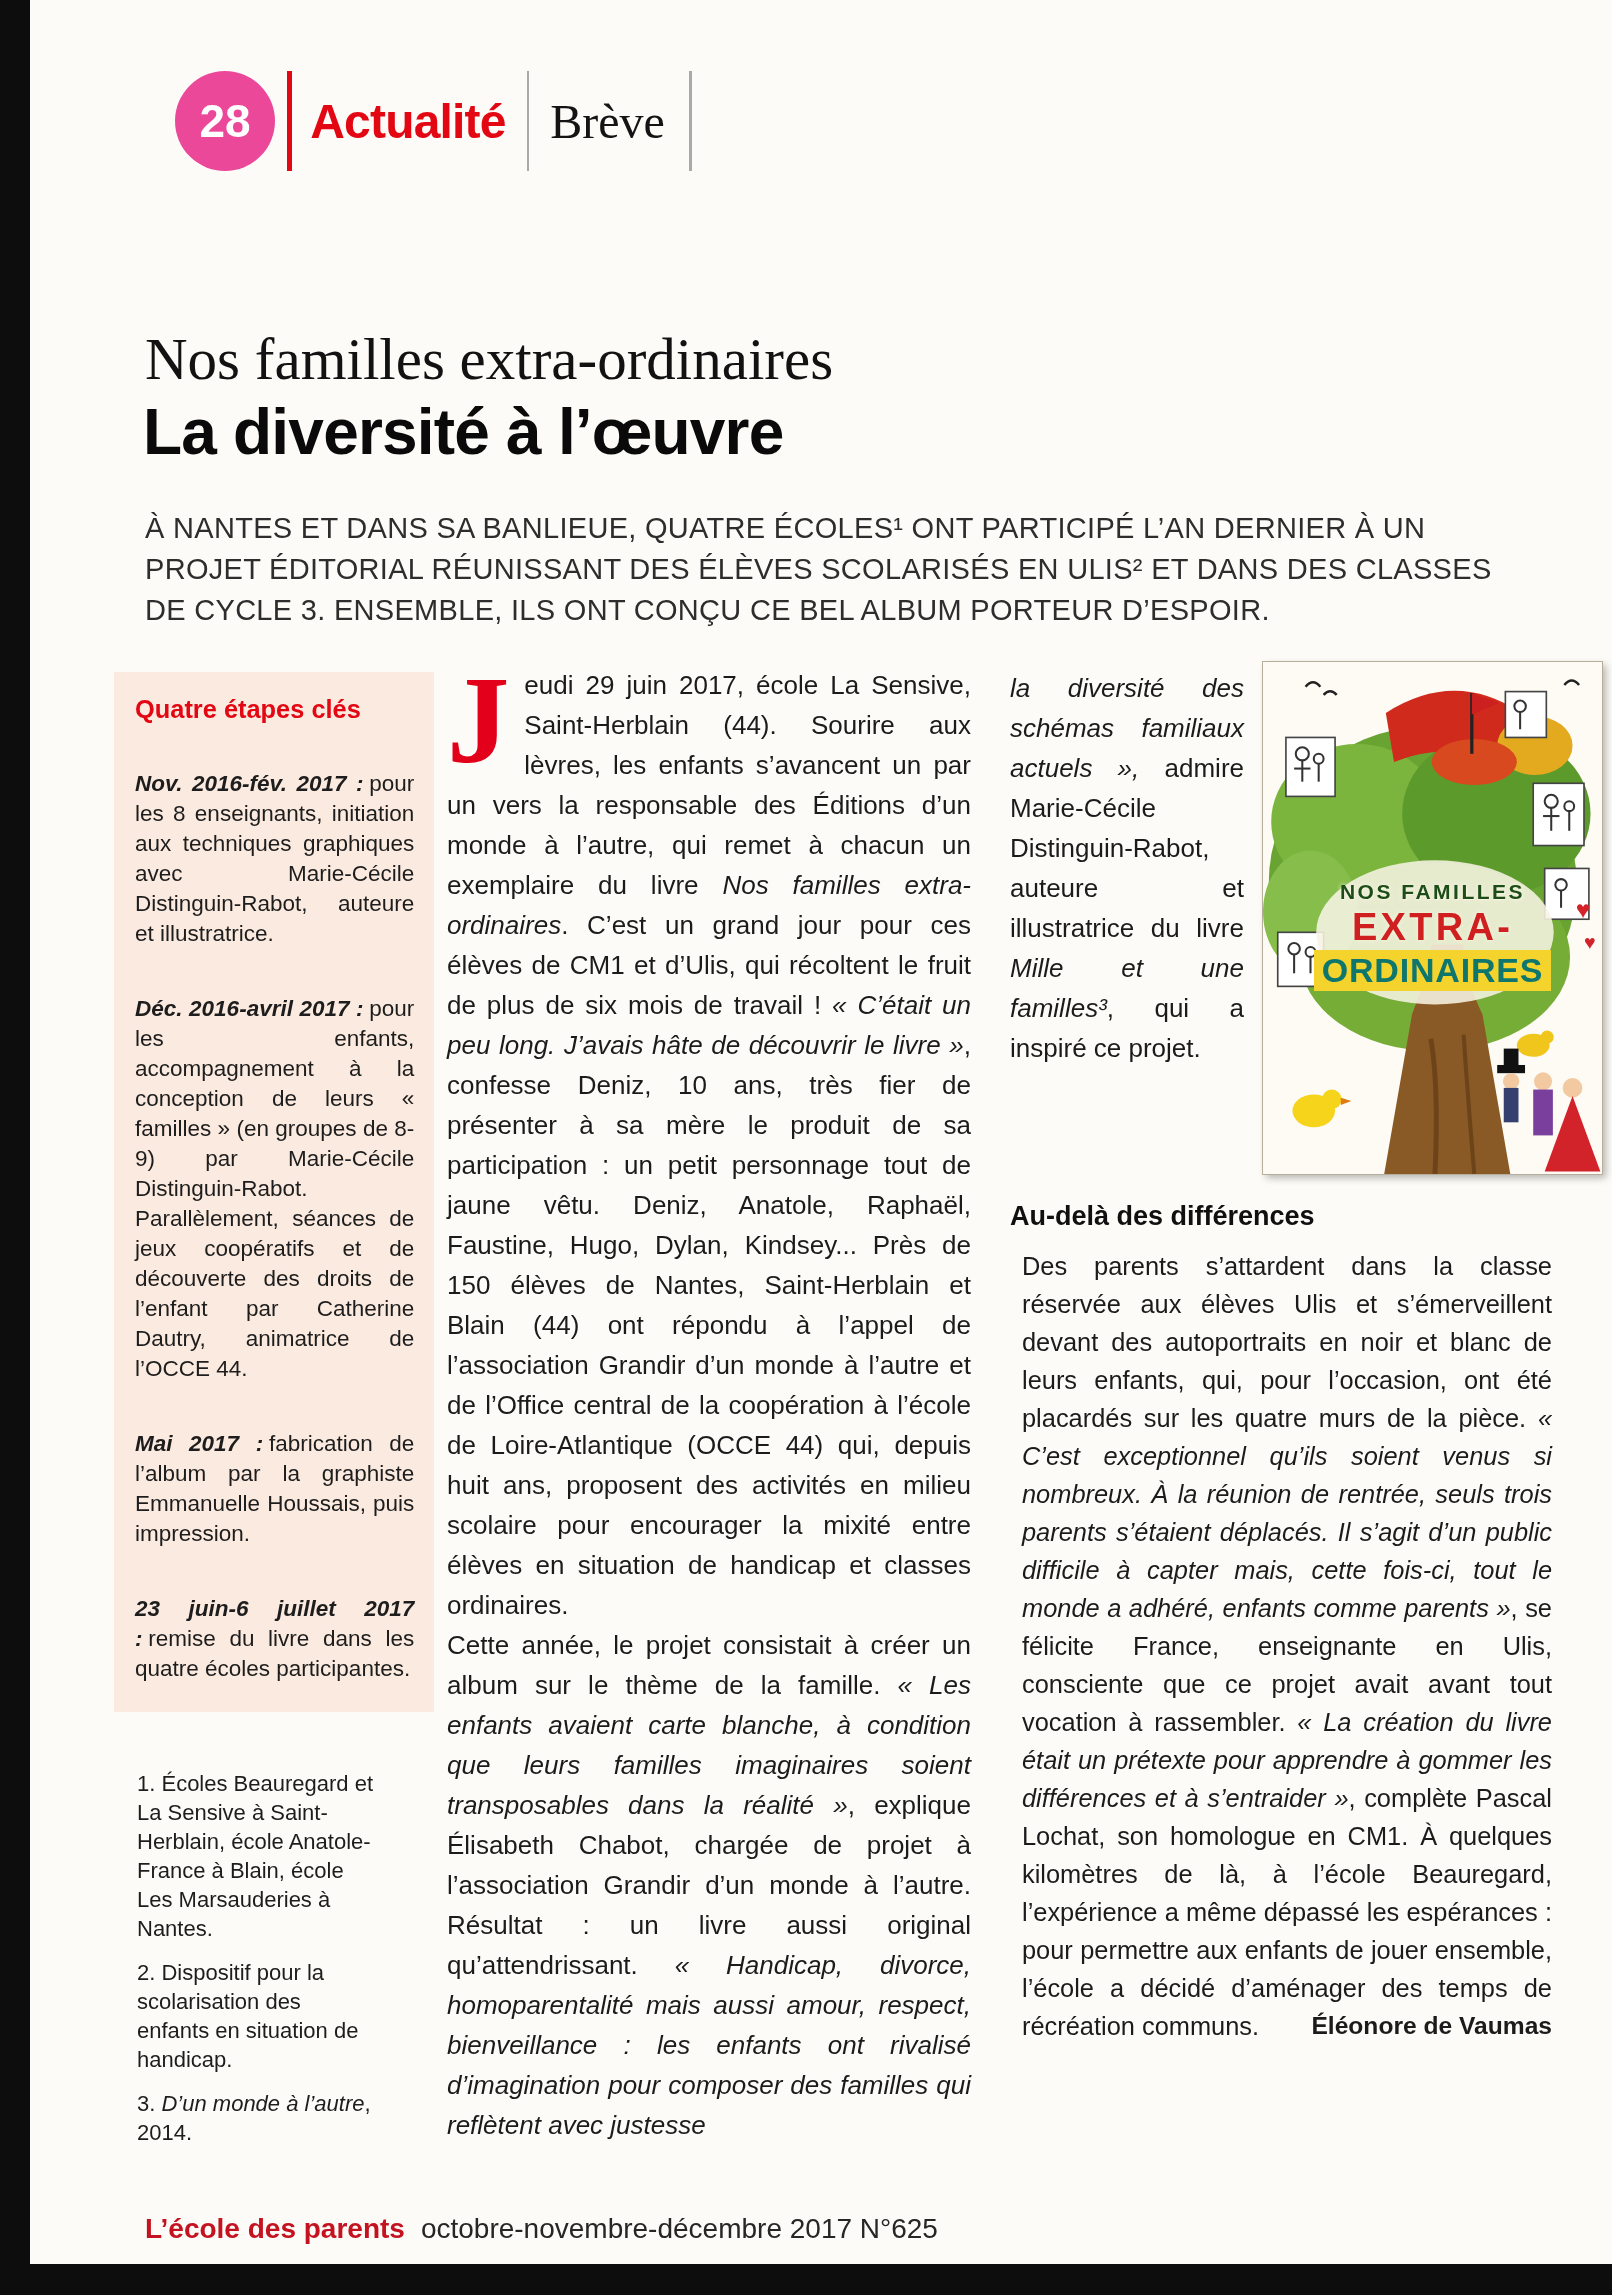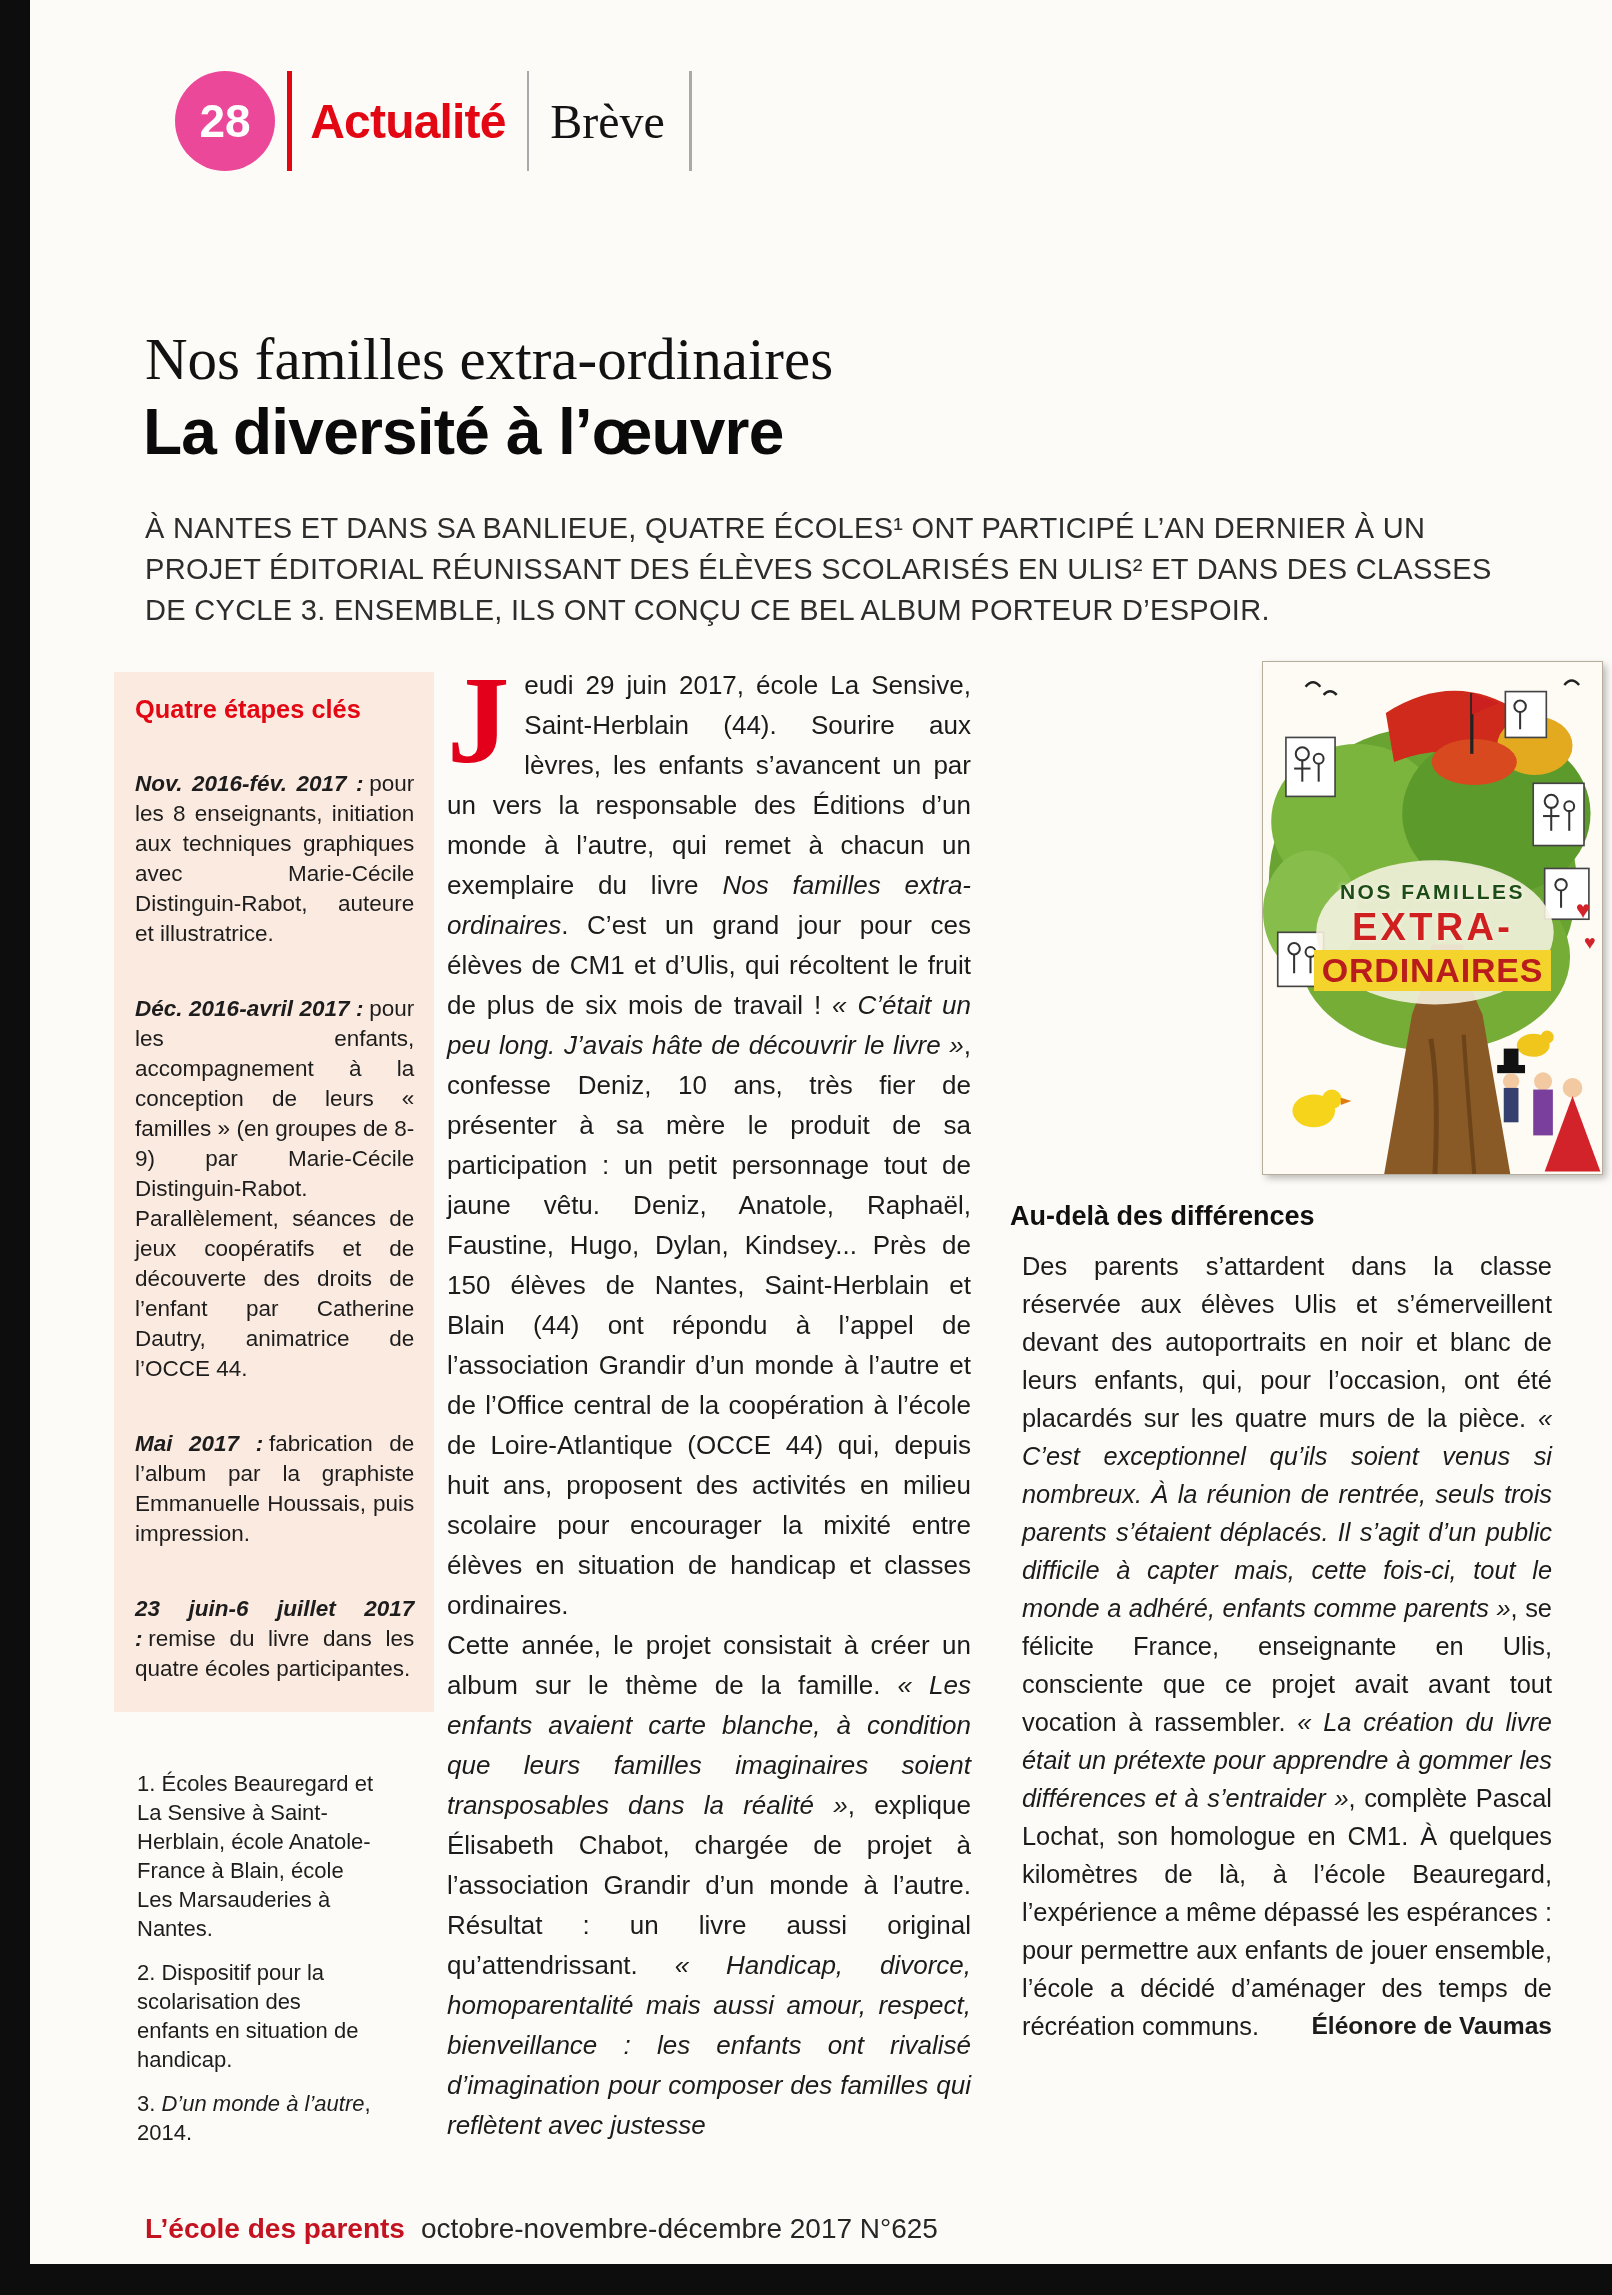--- a/index.html
+++ b/index.html
@@ -53,21 +53,21 @@
 
   
   .cover{position:absolute;left:1262px;top:661px;width:339px;height:512px;background:#fdfbf4;
          border:0.8px solid #b7ad9d;box-shadow:4.1px 4.1px 7.4px rgba(0,0,0,.28);overflow:hidden;}
   .cover svg{position:absolute;left:0;top:0;}
   .cover-t1{position:absolute;left:0;top:218px;width:100%;text-align:center;font-size:21px;font-weight:bold;
             color:#1d4d17;letter-spacing:2.5px;text-shadow:0 0 4.9px #f7f4e4,0.8px 0.8px 0 #f7f4e4;}
   .cover-t2{position:absolute;left:0;top:244px;width:100%;text-align:center;font-size:38px;font-weight:bold;
             color:#d01f1f;letter-spacing:3.3px;text-shadow:0 0 4.1px #f7f4e4;}
   .cover-t3{position:absolute;left:0;top:288px;width:100%;text-align:center;}
-  .cover-t3 span{display:inline-block;background:#f3d32c;color:#b91c1c;font-size:34px;font-weight:bold;
+  .cover-t3 span{display:inline-block;background:#f3d32c;color:#0f766e;font-size:34px;font-weight:bold;
                  letter-spacing:0.8px;padding:0.8px 8.2px;}
 
   
   .footer{position:absolute;left:145px;top:2213px;width:1418px;display:flex;align-items:baseline;gap:16px;
           font-size:28px;}
   .footer .brand{font-weight:bold;color:#c41220;}
   .footer .issue{color:#262626;}
 </style>
 </head>
 <body>
@@ -109,20 +109,23 @@
     <p class="footnote"><span>1. Écoles Beauregard et La Sensive à Saint-Herblain, école Anatole-France à Blain, école Les Marsauderies à Nantes.</span></p>
     <p class="footnote"><span>2. Dispositif pour la scolarisation des enfants en situation de handicap.</span></p>
     <p class="footnote"><span>3. </span><span class="rs-i">D’un monde à l’autre</span><span>, 2014.</span></p>
   </div>
 
   <div class="col-mid">
     <p><span class="dropcap">J</span><span><span>eudi 29 juin 2017, école La Sensive, Saint-Herblain (44). Sourire aux lèvres, les enfants s’avancent un par un vers la responsable des Éditions d’un monde à l’autre, qui remet à chacun un exemplaire du livre </span><span class="rs-i">Nos familles extra-ordinaires</span><span>. C’est un grand jour pour ces élèves de CM1 et d’Ulis, qui récoltent le fruit de plus de six mois de travail ! </span><span class="rs-i">« C’était un peu long. J’avais hâte de découvrir le livre »</span><span>, confesse Deniz, 10 ans, très fier de présenter à sa mère le produit de sa participation : un petit personnage tout de jaune vêtu. Deniz, Anatole, Raphaël, Faustine, Hugo, Dylan, Kindsey... Près de 150 élèves de Nantes, Saint-Herblain et Blain (44) ont répondu à l’appel de l’association Grandir d’un monde à l’autre et de l’Office central de la coopération à l’école de Loire-Atlantique (OCCE 44) qui, depuis huit ans, proposent des activités en milieu scolaire pour encourager la mixité entre élèves en situation de handicap et classes ordinaires.</span></span></p>
     <p><span><span>Cette année, le projet consistait à créer un album sur le thème de la famille. </span><span class="rs-i">« Les enfants avaient carte blanche, à condition que leurs familles imaginaires soient transposables dans la réalité »</span><span>, explique Élisabeth Chabot, chargée de projet à l’association Grandir d’un monde à l’autre. Résultat : un livre aussi original qu’attendrissant. </span><span class="rs-i">« Handicap, divorce, homoparentalité mais aussi amour, respect, bienveillance : les enfants ont rivalisé d’imagination pour composer des familles qui reflètent avec justesse</span></span></p>
   </div>
 
+  <div class="col-right-intro">
+    <p style="margin:0"><span class="rs-i">la diversité des schémas familiaux actuels »,</span><span> admire Marie-Cécile Distinguin-Rabot, auteure et illustratrice du livre </span><span class="rs-i">Mille et une familles³</span><span>, qui a inspiré ce projet.</span></p>
+  </div>
 
   <div class="cover">
     <svg viewBox="0 0 414 625" width="339" height="512" xmlns="http://www.w3.org/2000/svg">
       <rect width="414" height="625" fill="#fdfbf4"></rect>
 
       <ellipse cx="195" cy="270" rx="188" ry="190" fill="#69a433"></ellipse>
       <ellipse cx="115" cy="195" rx="105" ry="95" fill="#7cb53e"></ellipse>
       <ellipse cx="285" cy="185" rx="115" ry="100" fill="#5d9a2c"></ellipse>
       <ellipse cx="210" cy="360" rx="165" ry="115" fill="#76ad37"></ellipse>
       <ellipse cx="58" cy="305" rx="58" ry="75" fill="#87bd4a"></ellipse>

